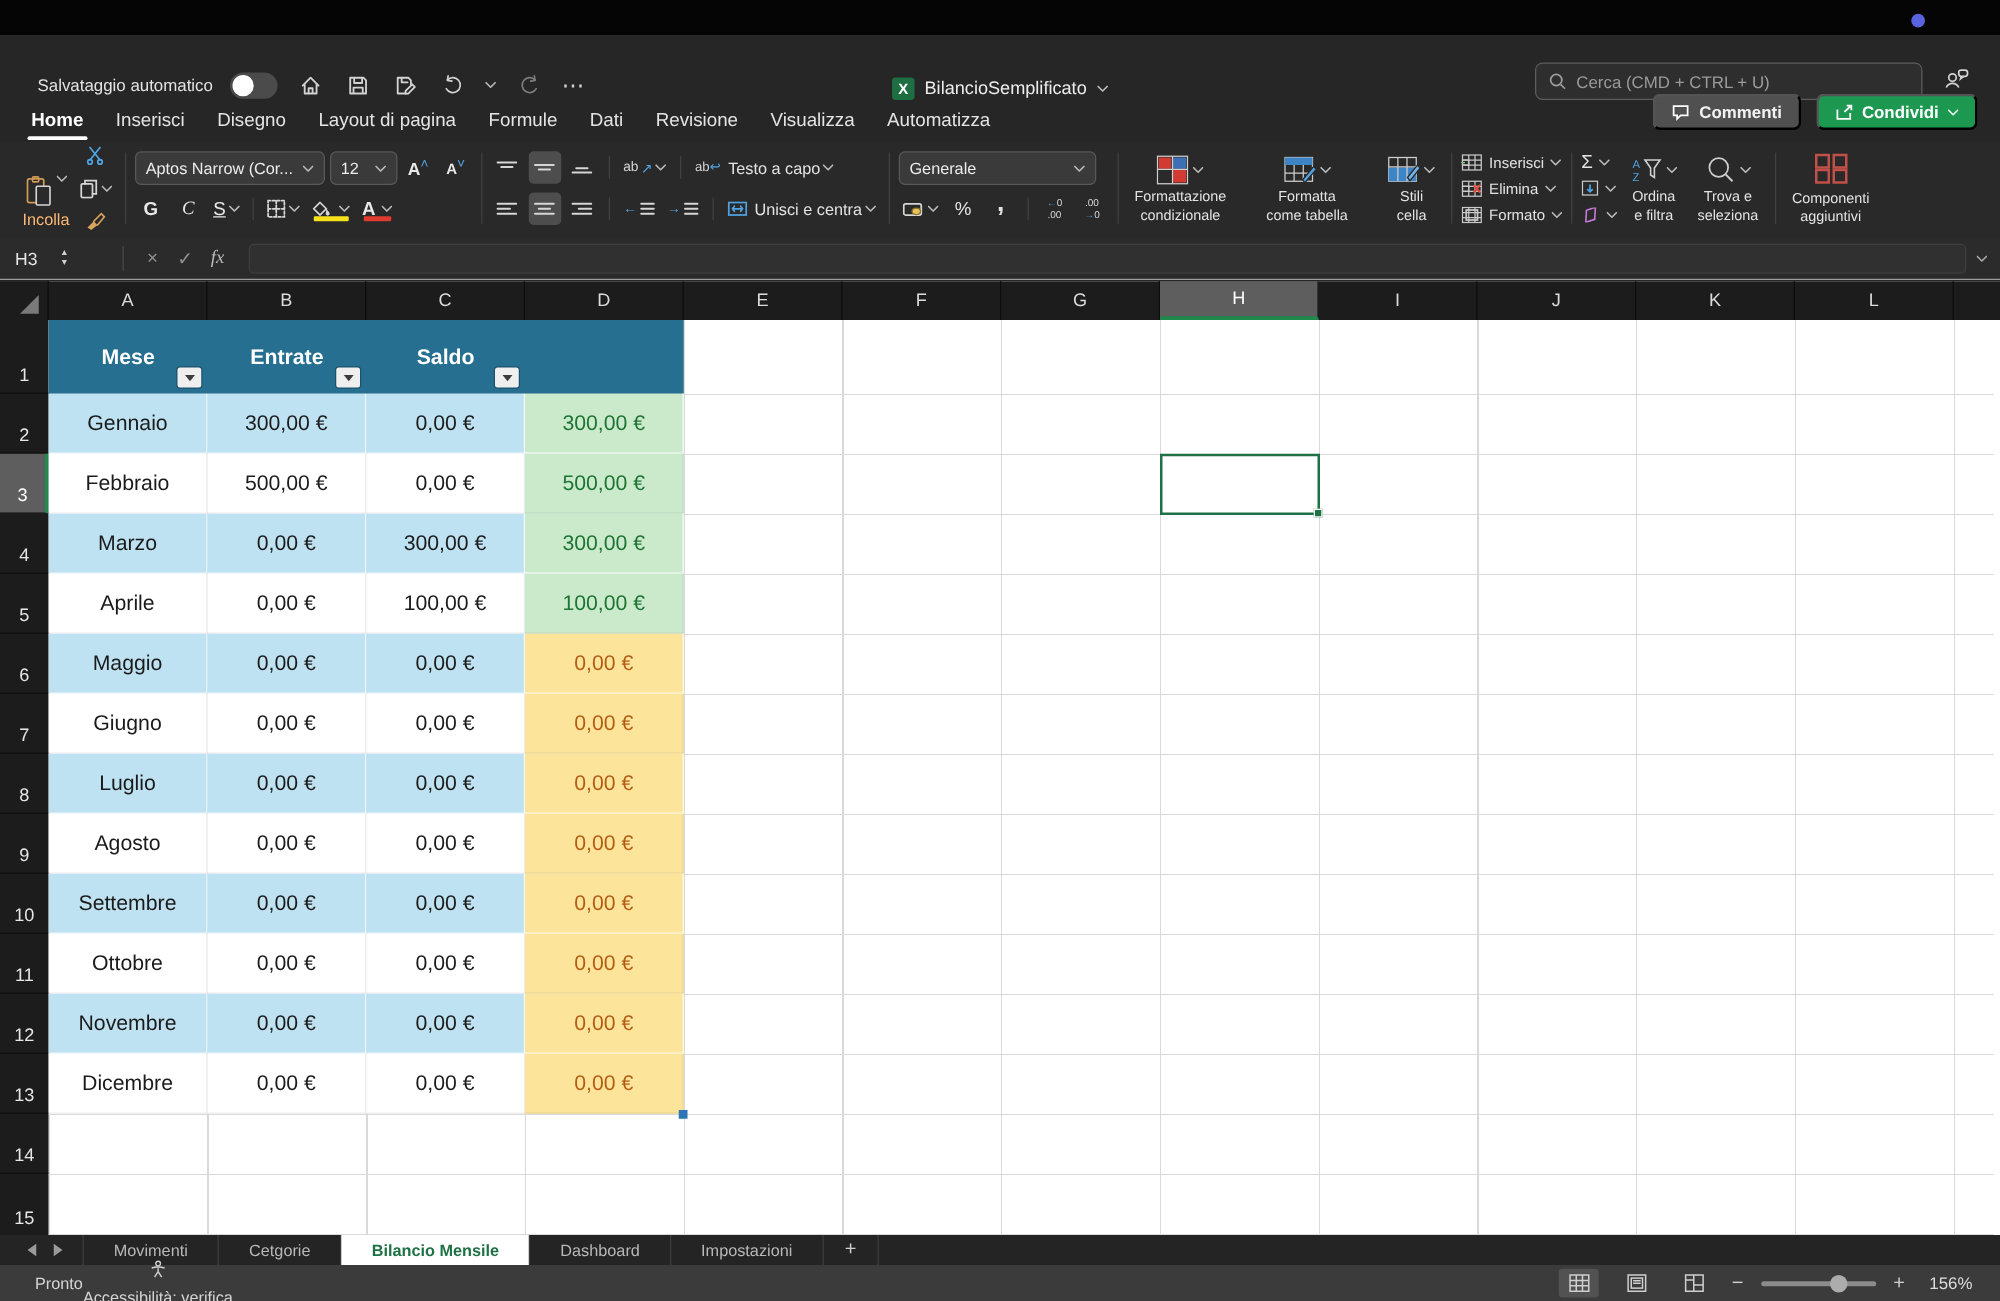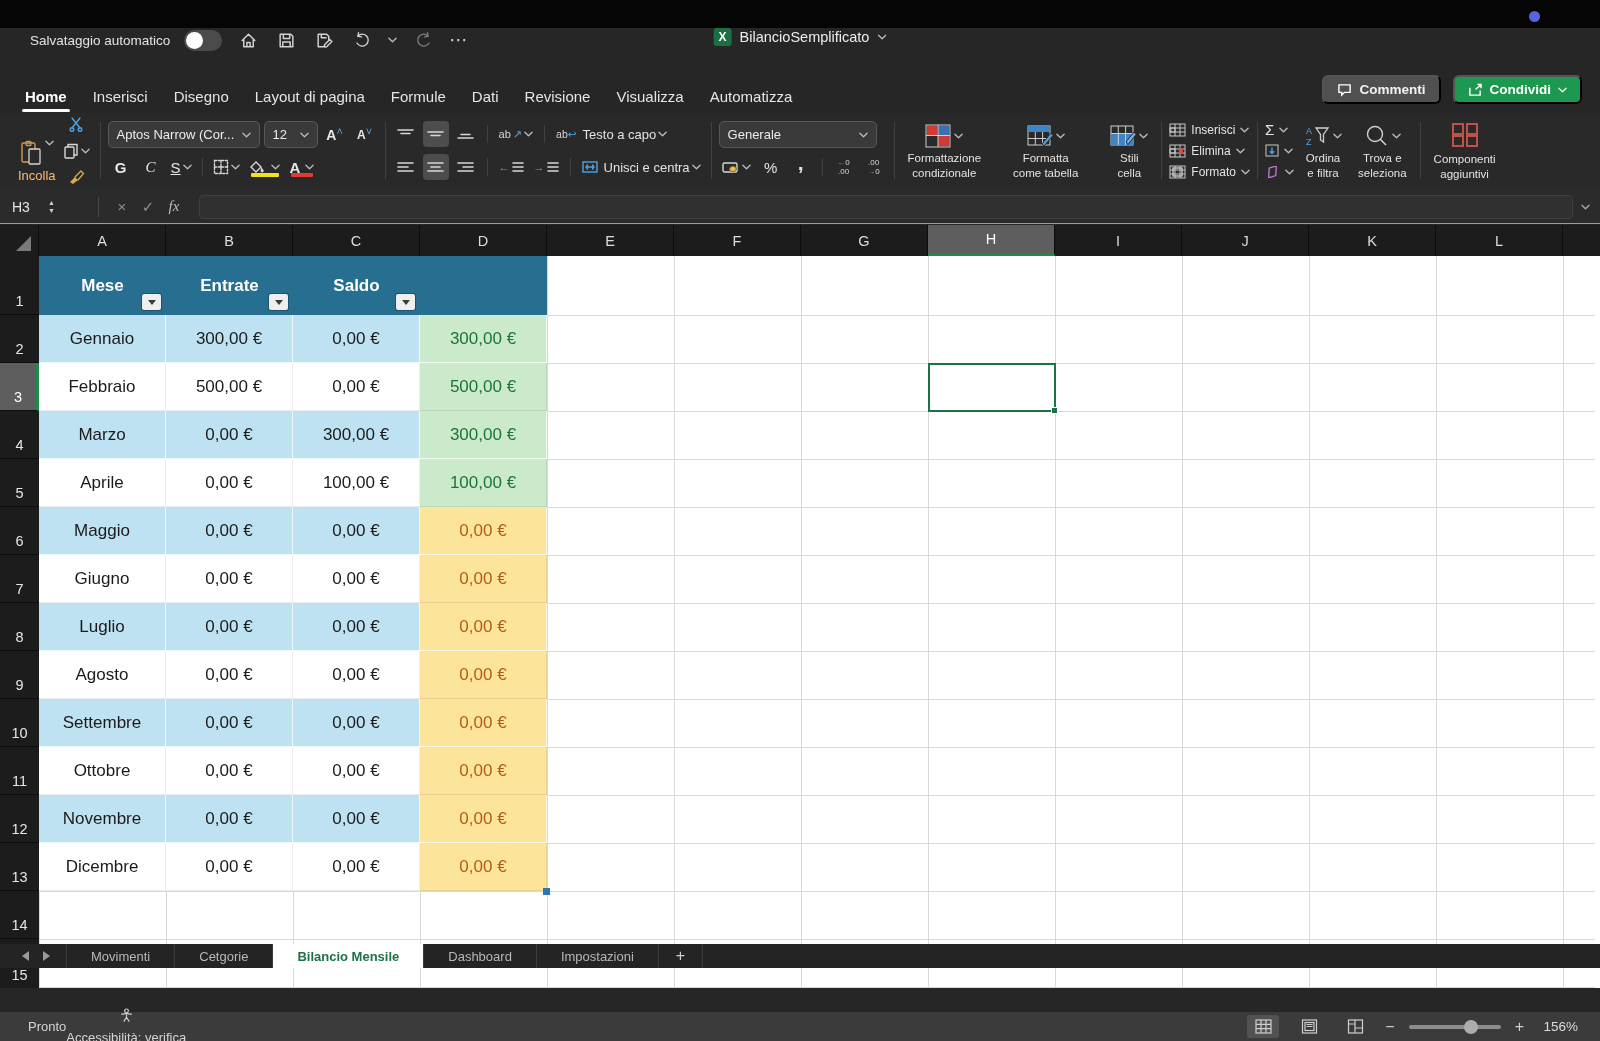--- a/index.html
+++ b/index.html
@@ -5,21 +5,21 @@
   * { margin:0; padding:0; box-sizing:border-box; }
   html,body { width:1600px; height:1041px; overflow:hidden; background:#000; }
   body { font-family:"Liberation Sans","DejaVu Sans",sans-serif; -webkit-font-smoothing:antialiased; }
   .app { position:relative; width:1600px; height:1041px; background:#262626; }
 
   
   .mac-strip { position:absolute; top:0; left:0; width:100%; height:28px; background:#050505; }
   .rec-dot { position:absolute; right:60px; top:11px; width:11px; height:11px; border-radius:50%; background:#5A63DF; }
 
   
-  .titlebar { position:absolute; top:28px; left:0; width:100%; height:52px; background:#262626; display:flex; align-items:flex-start; }
+  .titlebar { position:absolute; top:28px; left:0; width:100%; height:52px; background:#262626; display:flex; align-items:flex-end; }
   .tb-left { display:flex; align-items:center; gap:14px; padding-left:30px; }
   .autosave { font-size:13.5px; color:#E3E3E3; }
   .toggle { width:38px; height:21px; border-radius:11px; background:#4B4B4B; position:relative; cursor:default; }
   .toggle .knob { position:absolute; left:2px; top:2px; width:17px; height:17px; border-radius:50%; background:#FFF; }
   .tb-icon { width:24px; height:24px; display:flex; align-items:center; justify-content:center; color:#D2D2D2; }
   .tb-icon svg { stroke:#D2D2D2; fill:none; stroke-width:1.4; stroke-linecap:round; stroke-linejoin:round; }
   .tb-icon.dim svg { stroke:#7C7C7C; }
   .dots { color:#D2D2D2; font-size:18px; letter-spacing:1px; }
   .tb-center { position:absolute; left:50%; transform:translateX(-50%); display:flex; align-items:center; gap:8px; }
   .xl-icon { width:18px; height:18px; background:#1D6F42; border-radius:3px; color:#FFF; font-size:12px; font-weight:700; display:flex; align-items:center; justify-content:center; }
@@ -117,21 +117,21 @@
   .banded .c { background:#BEE2F1; border-right-color:rgba(255,255,255,.75); border-bottom-color:rgba(255,255,255,.75); }
   .c.sg { background:#CBEACC; color:#1D7434; }
   .c.sy { background:#FCE49B; color:#B35E14; }
   .tbl-handle { position:absolute; left:504px; top:632px; width:7px; height:7px; background:#2E75B6; }
 
   
   .sel { position:absolute; left:889px; top:107px; width:128px; height:49px; border:2px solid #1E7145; background:transparent; }
   .fill-handle { position:absolute; right:-4px; bottom:-4px; width:7px; height:7px; background:#1E7145; border:1px solid #FFF; }
 
   
-  .sheettabs { position:absolute; top:944px; left:0; width:1600px; height:24px; background:#242424; display:flex; align-items:stretch; }
+  .sheettabs { position:absolute; top:988px; left:0; width:1600px; height:24px; background:#242424; display:flex; align-items:stretch; }
   .nav { display:flex; align-items:center; gap:14px; padding:0 16px 0 22px; border-right:1px solid #3C3C3C; }
   .tri-l { width:0; height:0; border-top:5px solid transparent; border-bottom:5px solid transparent; border-right:7px solid #9A9A9A; }
   .tri-r { width:0; height:0; border-top:5px solid transparent; border-bottom:5px solid transparent; border-left:7px solid #9A9A9A; }
   .stab { display:flex; align-items:center; padding:0 24px; font-size:13px; color:#B8B8B8; border-right:1px solid #3C3C3C; }
   .stab.active { background:#FFF; color:#1E7145; font-weight:700; }
   .stab.add { font-size:16px; color:#CFCFCF; padding:0 17px; }
 
   
   .statusbar { position:absolute; top:1012px; left:0; width:1600px; height:29px; background:#3B3B3B; display:flex; align-items:center; }
   .sb-left { display:flex; align-items:center; padding-left:28px; font-size:13px; color:#D5D5D5; }
@@ -200,20 +200,35 @@
           </svg>
         </span>
       <span class="dots">⋯</span>
     </div>
     <div class="tb-center">
       <span class="xl-icon">X</span>
       <span class="doc-title">BilancioSemplificato</span>
       <svg class="chv">
           <use href="#chv"></use>
         </svg>
+    </div>
+    <div class="tb-right">
+      <div class="searchbox">
+        <svg width="14" height="14" viewBox="0 0 14 14">
+            <circle cx="6" cy="6" r="4.5" fill="none" stroke="#9B9B9B" stroke-width="1.4"></circle>
+            <path d="M9.5 9.5 L13 13" stroke="#9B9B9B" stroke-width="1.4"></path>
+          </svg>
+        <input type="text" placeholder="Cerca (CMD + CTRL + U)" style="">
+      </div>
+      <span class="people-ic"><svg width="22" height="20" viewBox="0 0 22 20">
+            <circle cx="8" cy="9" r="3"></circle>
+            <path d="M3 17 A5.5 5.5 0 0 1 13 17"></path>
+            <rect x="13" y="3" width="7" height="5" rx="2"></rect>
+            <path d="M15 8 L14.5 10 L17 8"></path>
+          </svg></span>
     </div>
   </header>
 
   <nav class="ribbon-tabs">
     <span class="rtab active">Home</span>
     <span class="rtab">Inserisci</span>
     <span class="rtab">Disegno</span>
     <span class="rtab">Layout di pagina</span>
     <span class="rtab">Formule</span>
     <span class="rtab">Dati</span>

